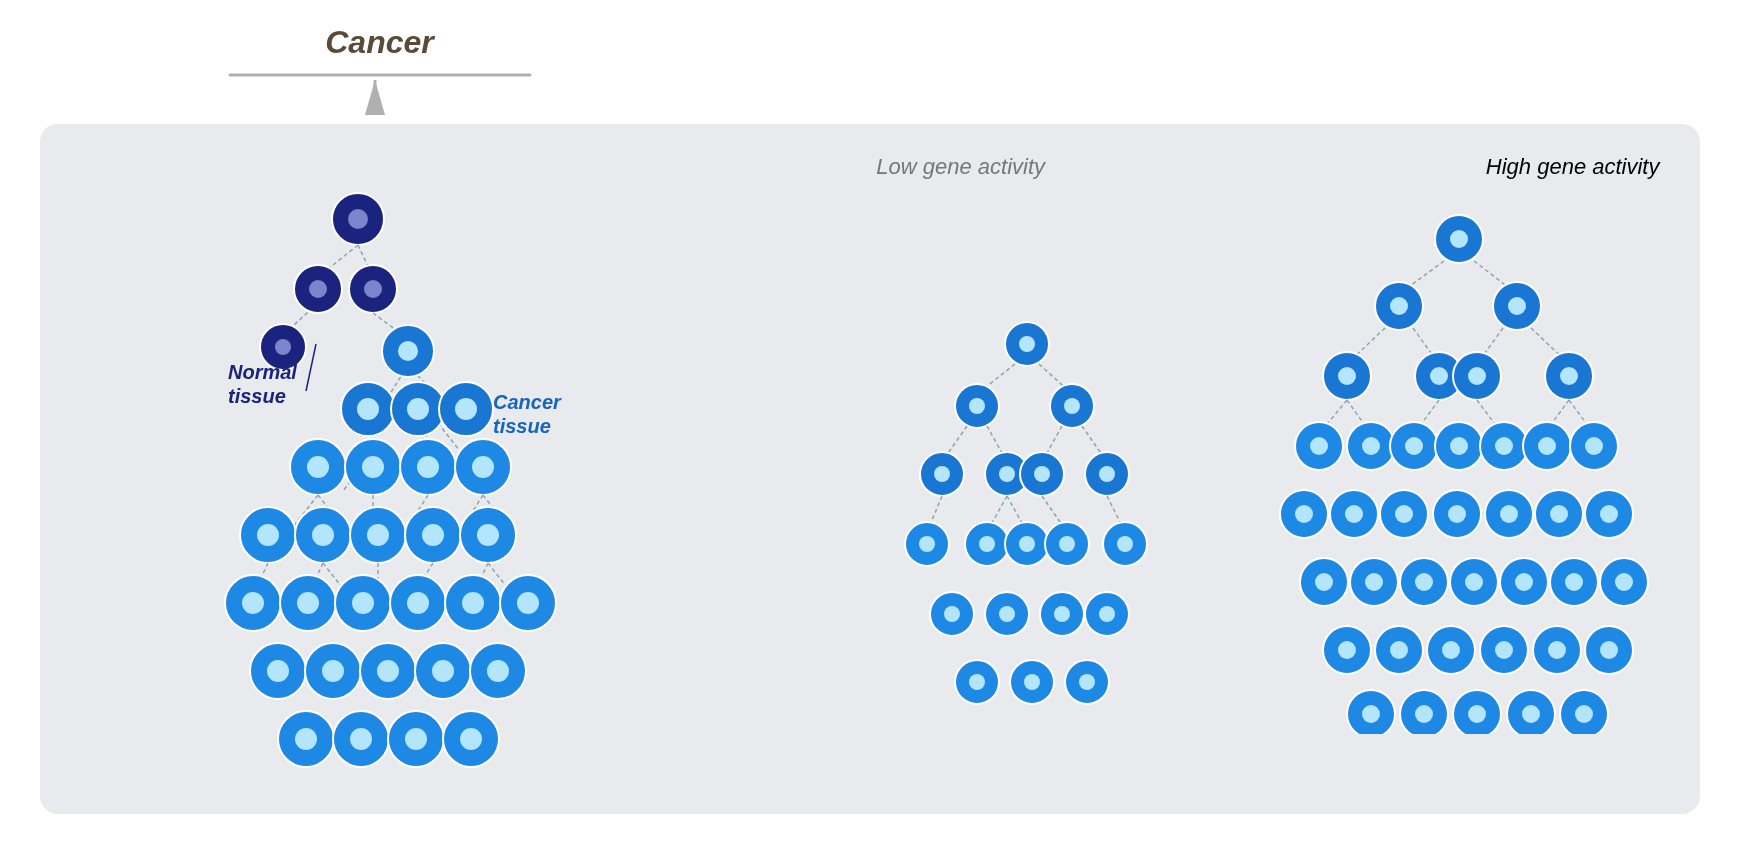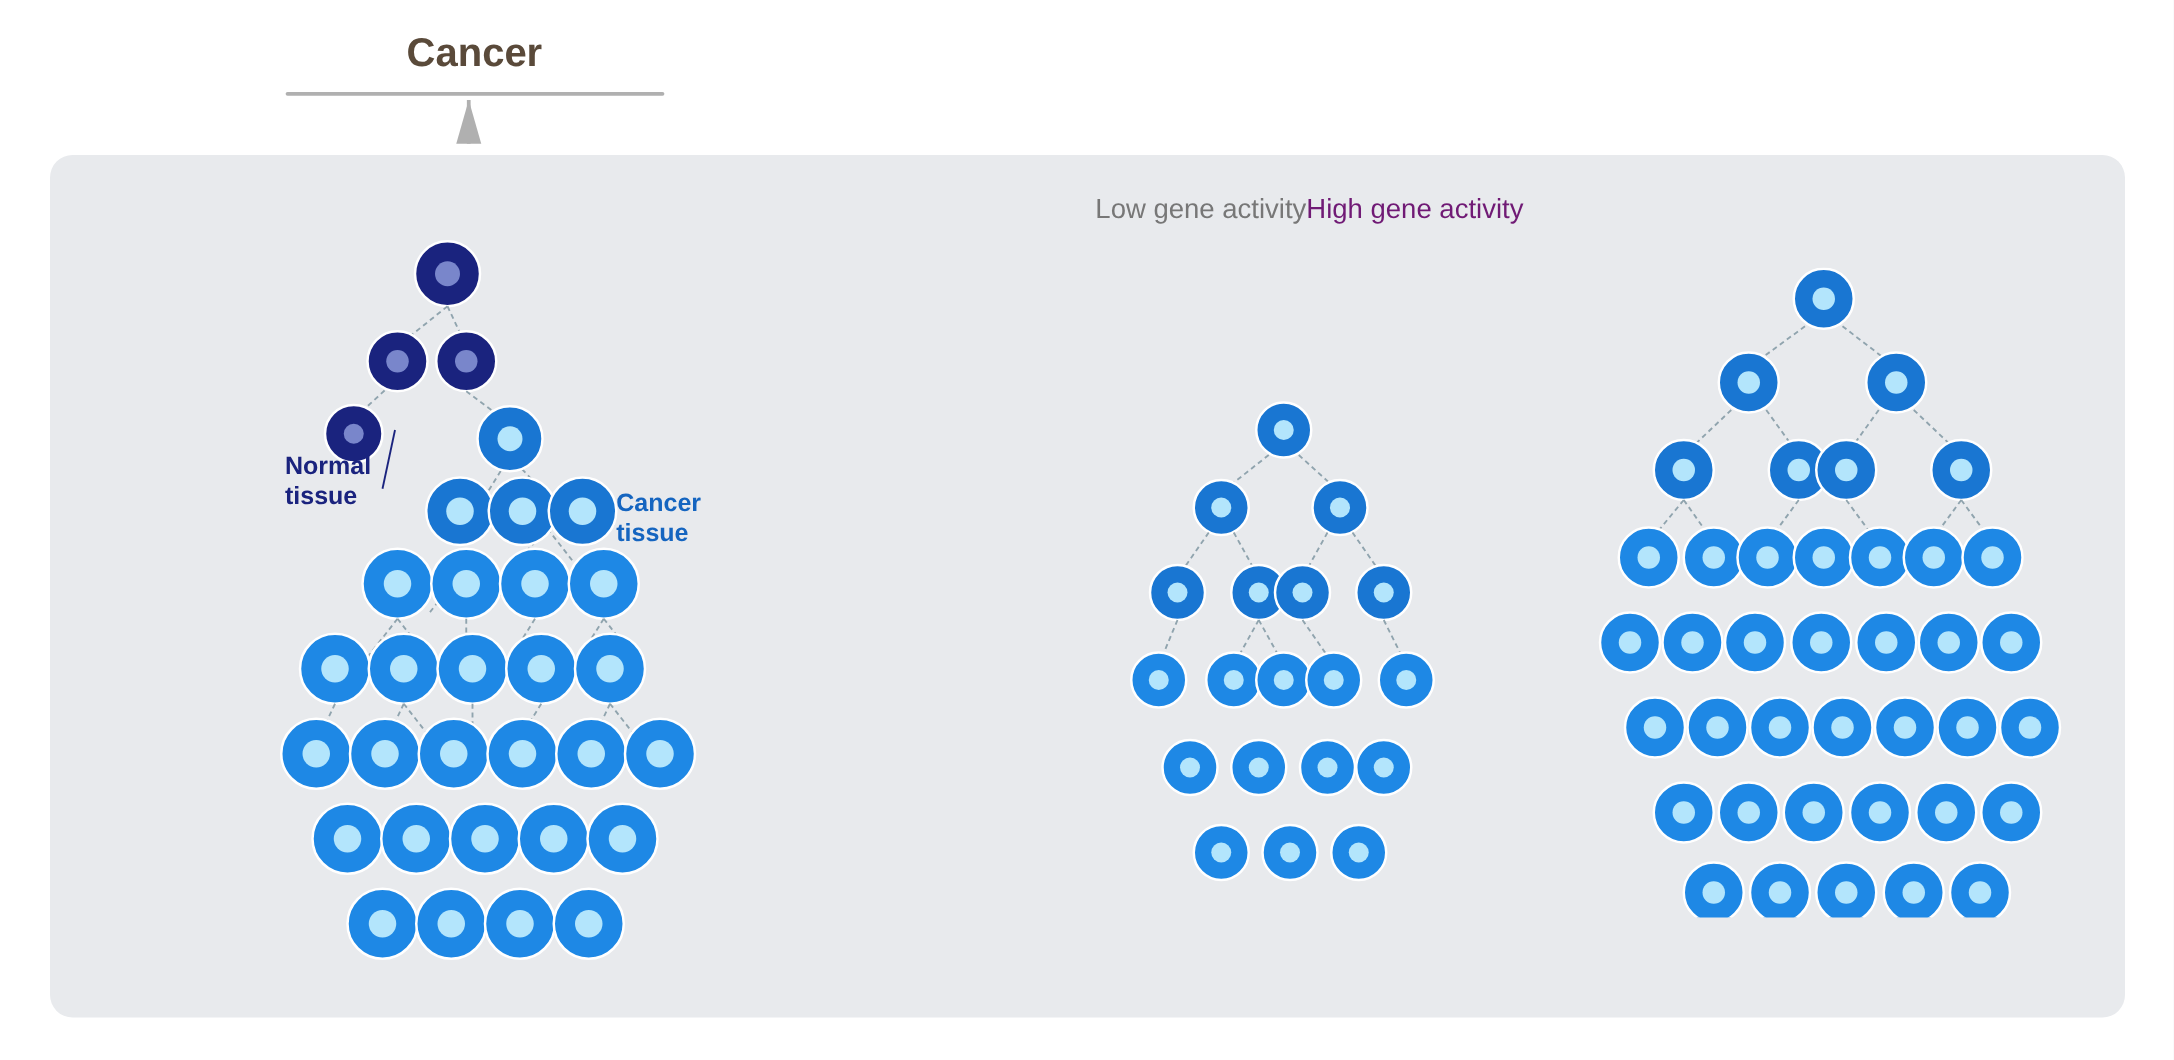--- a/index.html
+++ b/index.html
@@ -12,20 +12,21 @@
       justify-content: center;
       font-family: Arial, sans-serif;
     }
     .outer-container {
       width: 1700px;
       height: 800px;
       position: relative;
       display: flex;
       flex-direction: column;
       align-items: center;
+      font-style: italic;
     }
     .title-text {
       font-size: 32px;
       font-weight: bold;
       color: #5a4a3a;
       margin-bottom: 4px;
     }
     
     .main-card {
       position: absolute;
@@ -52,21 +53,21 @@
       display: flex;
       flex-direction: column;
       align-items: center;
       justify-content: flex-start;
       padding-top: 30px;
     }
     
     .sub-labels {
       display: flex;
       width: 100%;
-      justify-content: flex-start;
+      justify-content: space-between;
       padding: 0 40px;
       margin-bottom: 20px;
     }
     .sub-label {
       font-size: 22px;
       color: #666;
       text-align: center;
     }
     
     .risk-arrow-row {
@@ -213,21 +214,21 @@
         <circle cx="218" cy="580" r="11" fill="#b3e5fc"></circle>
         <circle cx="273" cy="580" r="28" fill="#1e88e5" stroke="white" stroke-width="2"></circle>
         <circle cx="273" cy="580" r="11" fill="#b3e5fc"></circle>
       </svg>
     </div>
 
     <div class="right-panel">
 
       <div class="sub-labels">
         <span class="sub-label" style="color:#777; font-size:22px;">Low gene activity</span>
-        <span class="sub-label" style="color:#701a75; font-size:22px;">High gene activity</span>
+        <span class="sub-label" style="color:#000000; font-size:22px;">High gene activity</span>
       </div>
 
       <div style="display:flex; width:100%; justify-content:space-around; align-items:flex-end; flex:1; padding-bottom:80px;">
 
         <svg width="300" height="420" viewBox="0 0 300 420">
 
           <circle cx="150" cy="30" r="22" fill="#1976d2" stroke="white" stroke-width="2"></circle>
           <circle cx="150" cy="30" r="8" fill="#b3e5fc"></circle>
 
           <line x1="138" y1="50" x2="100" y2="80" stroke="#90a4ae" stroke-width="1.5" stroke-dasharray="4,3"></line>

